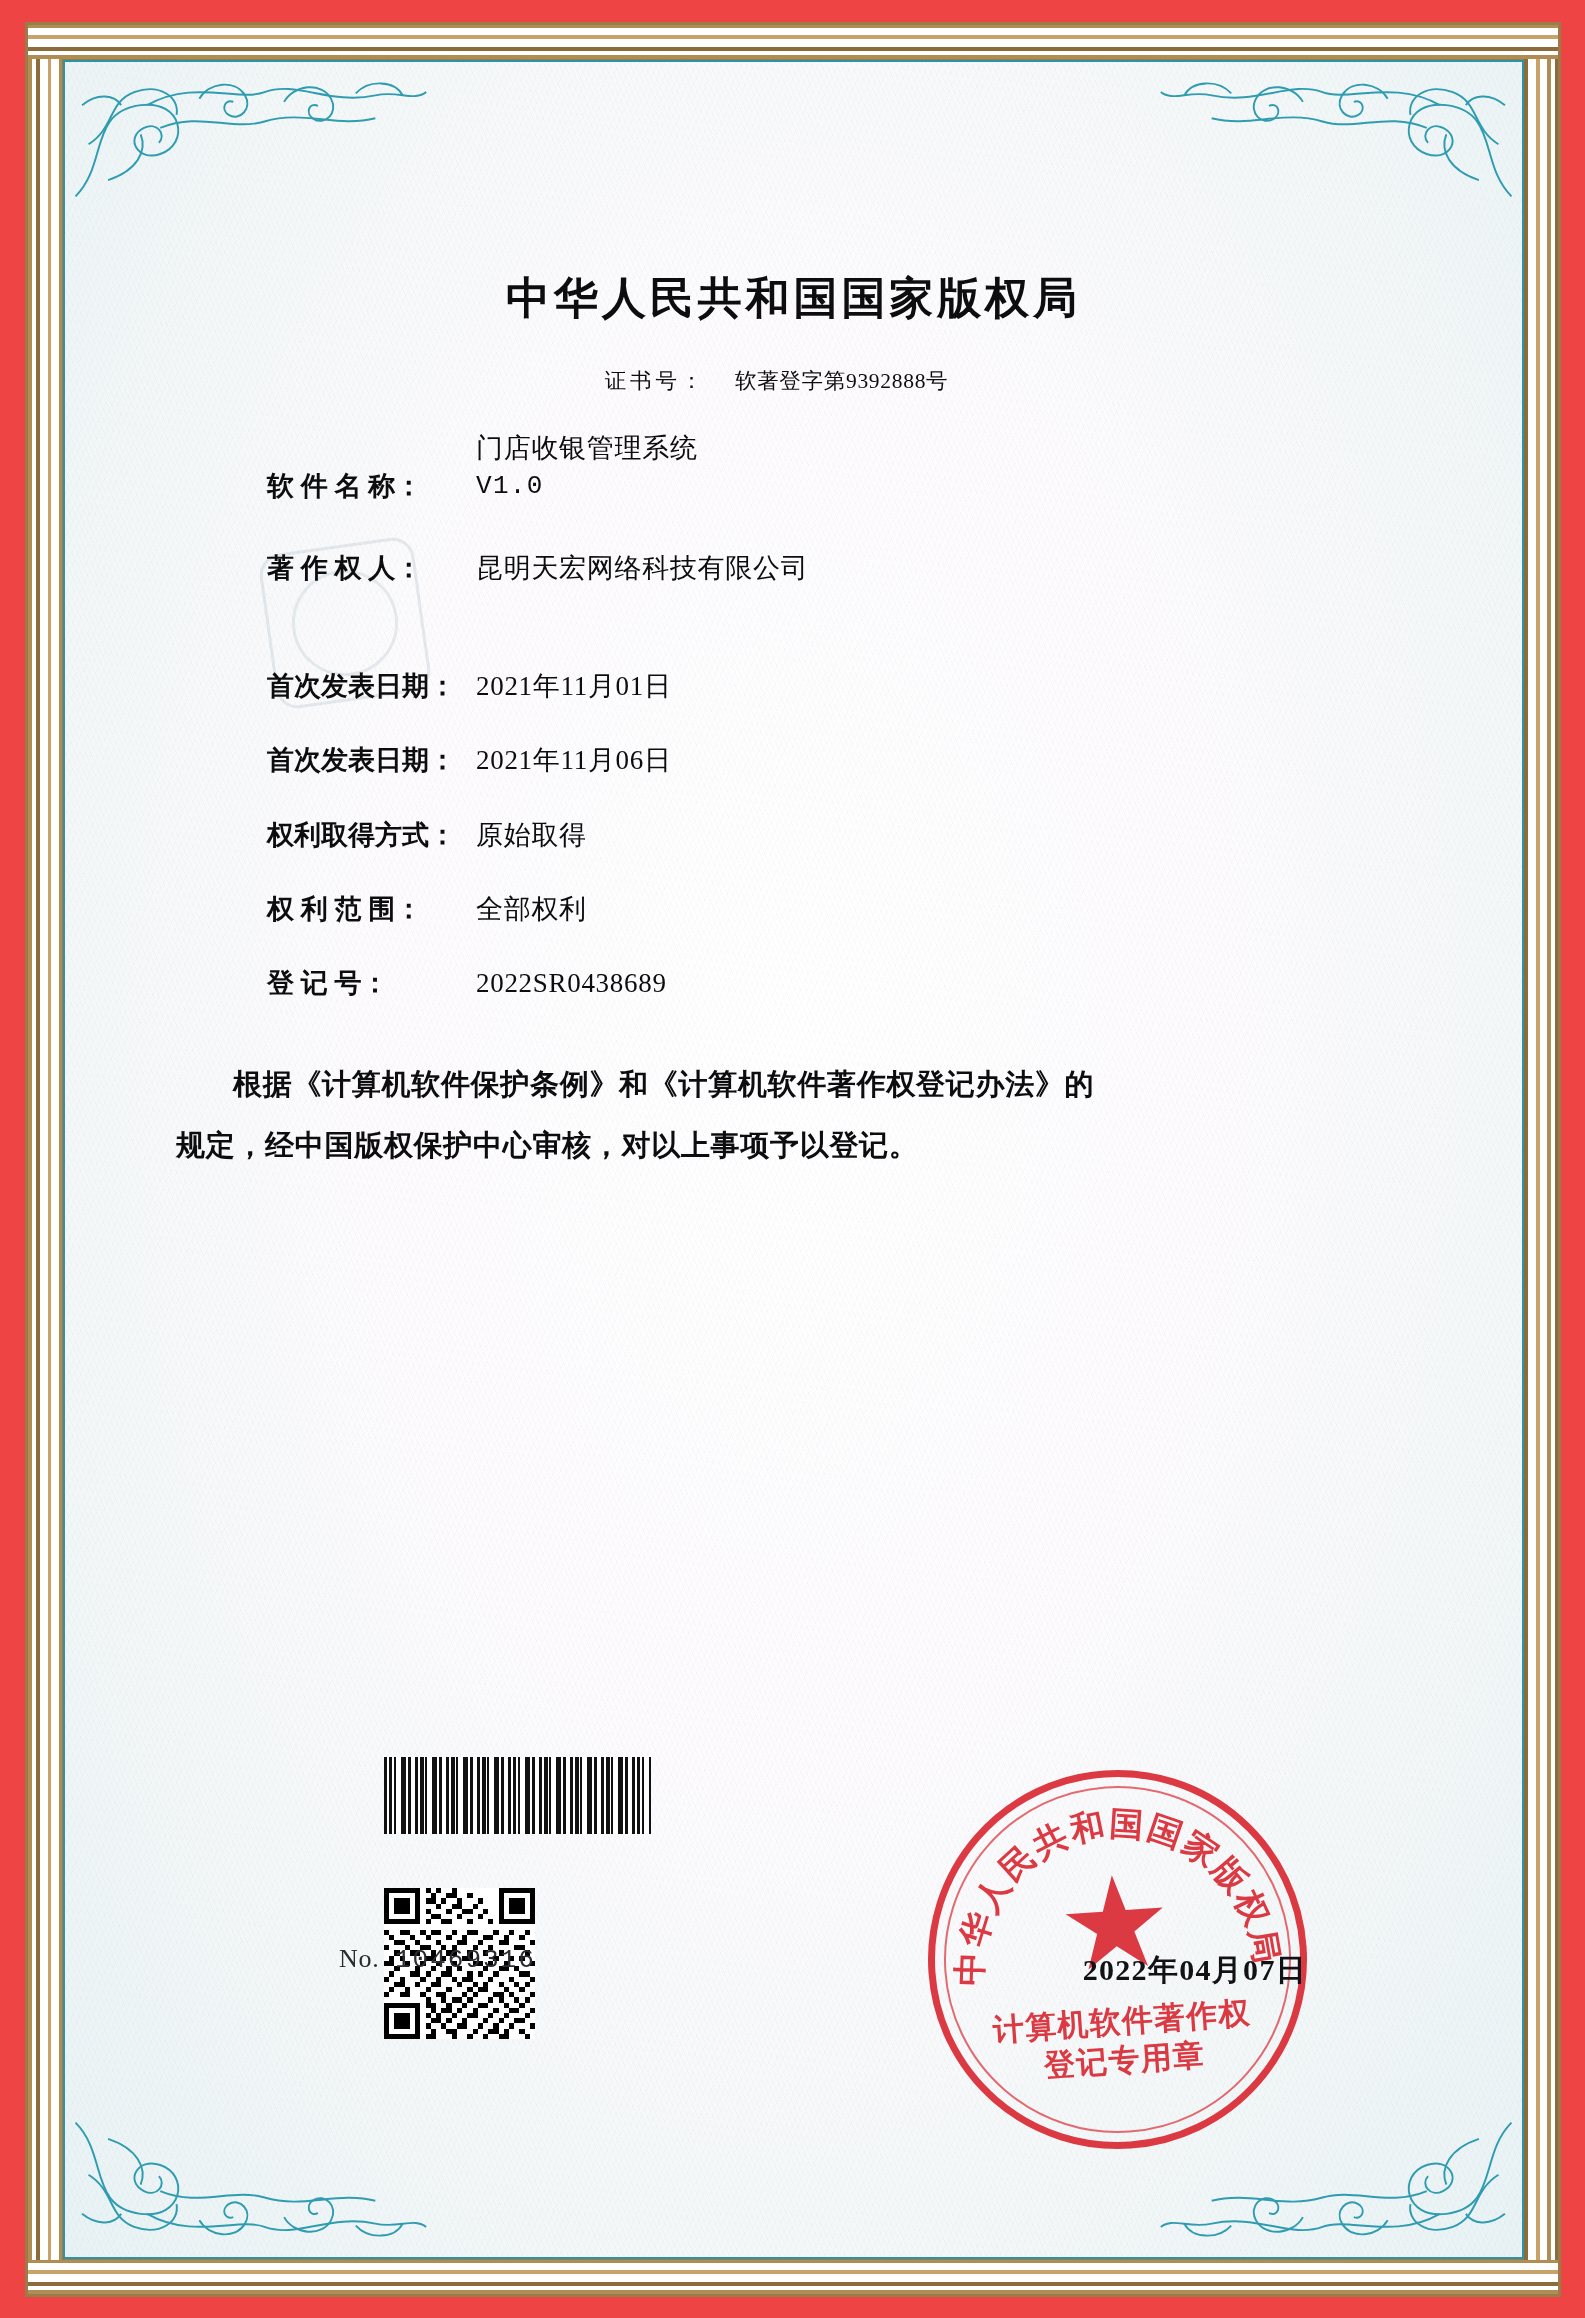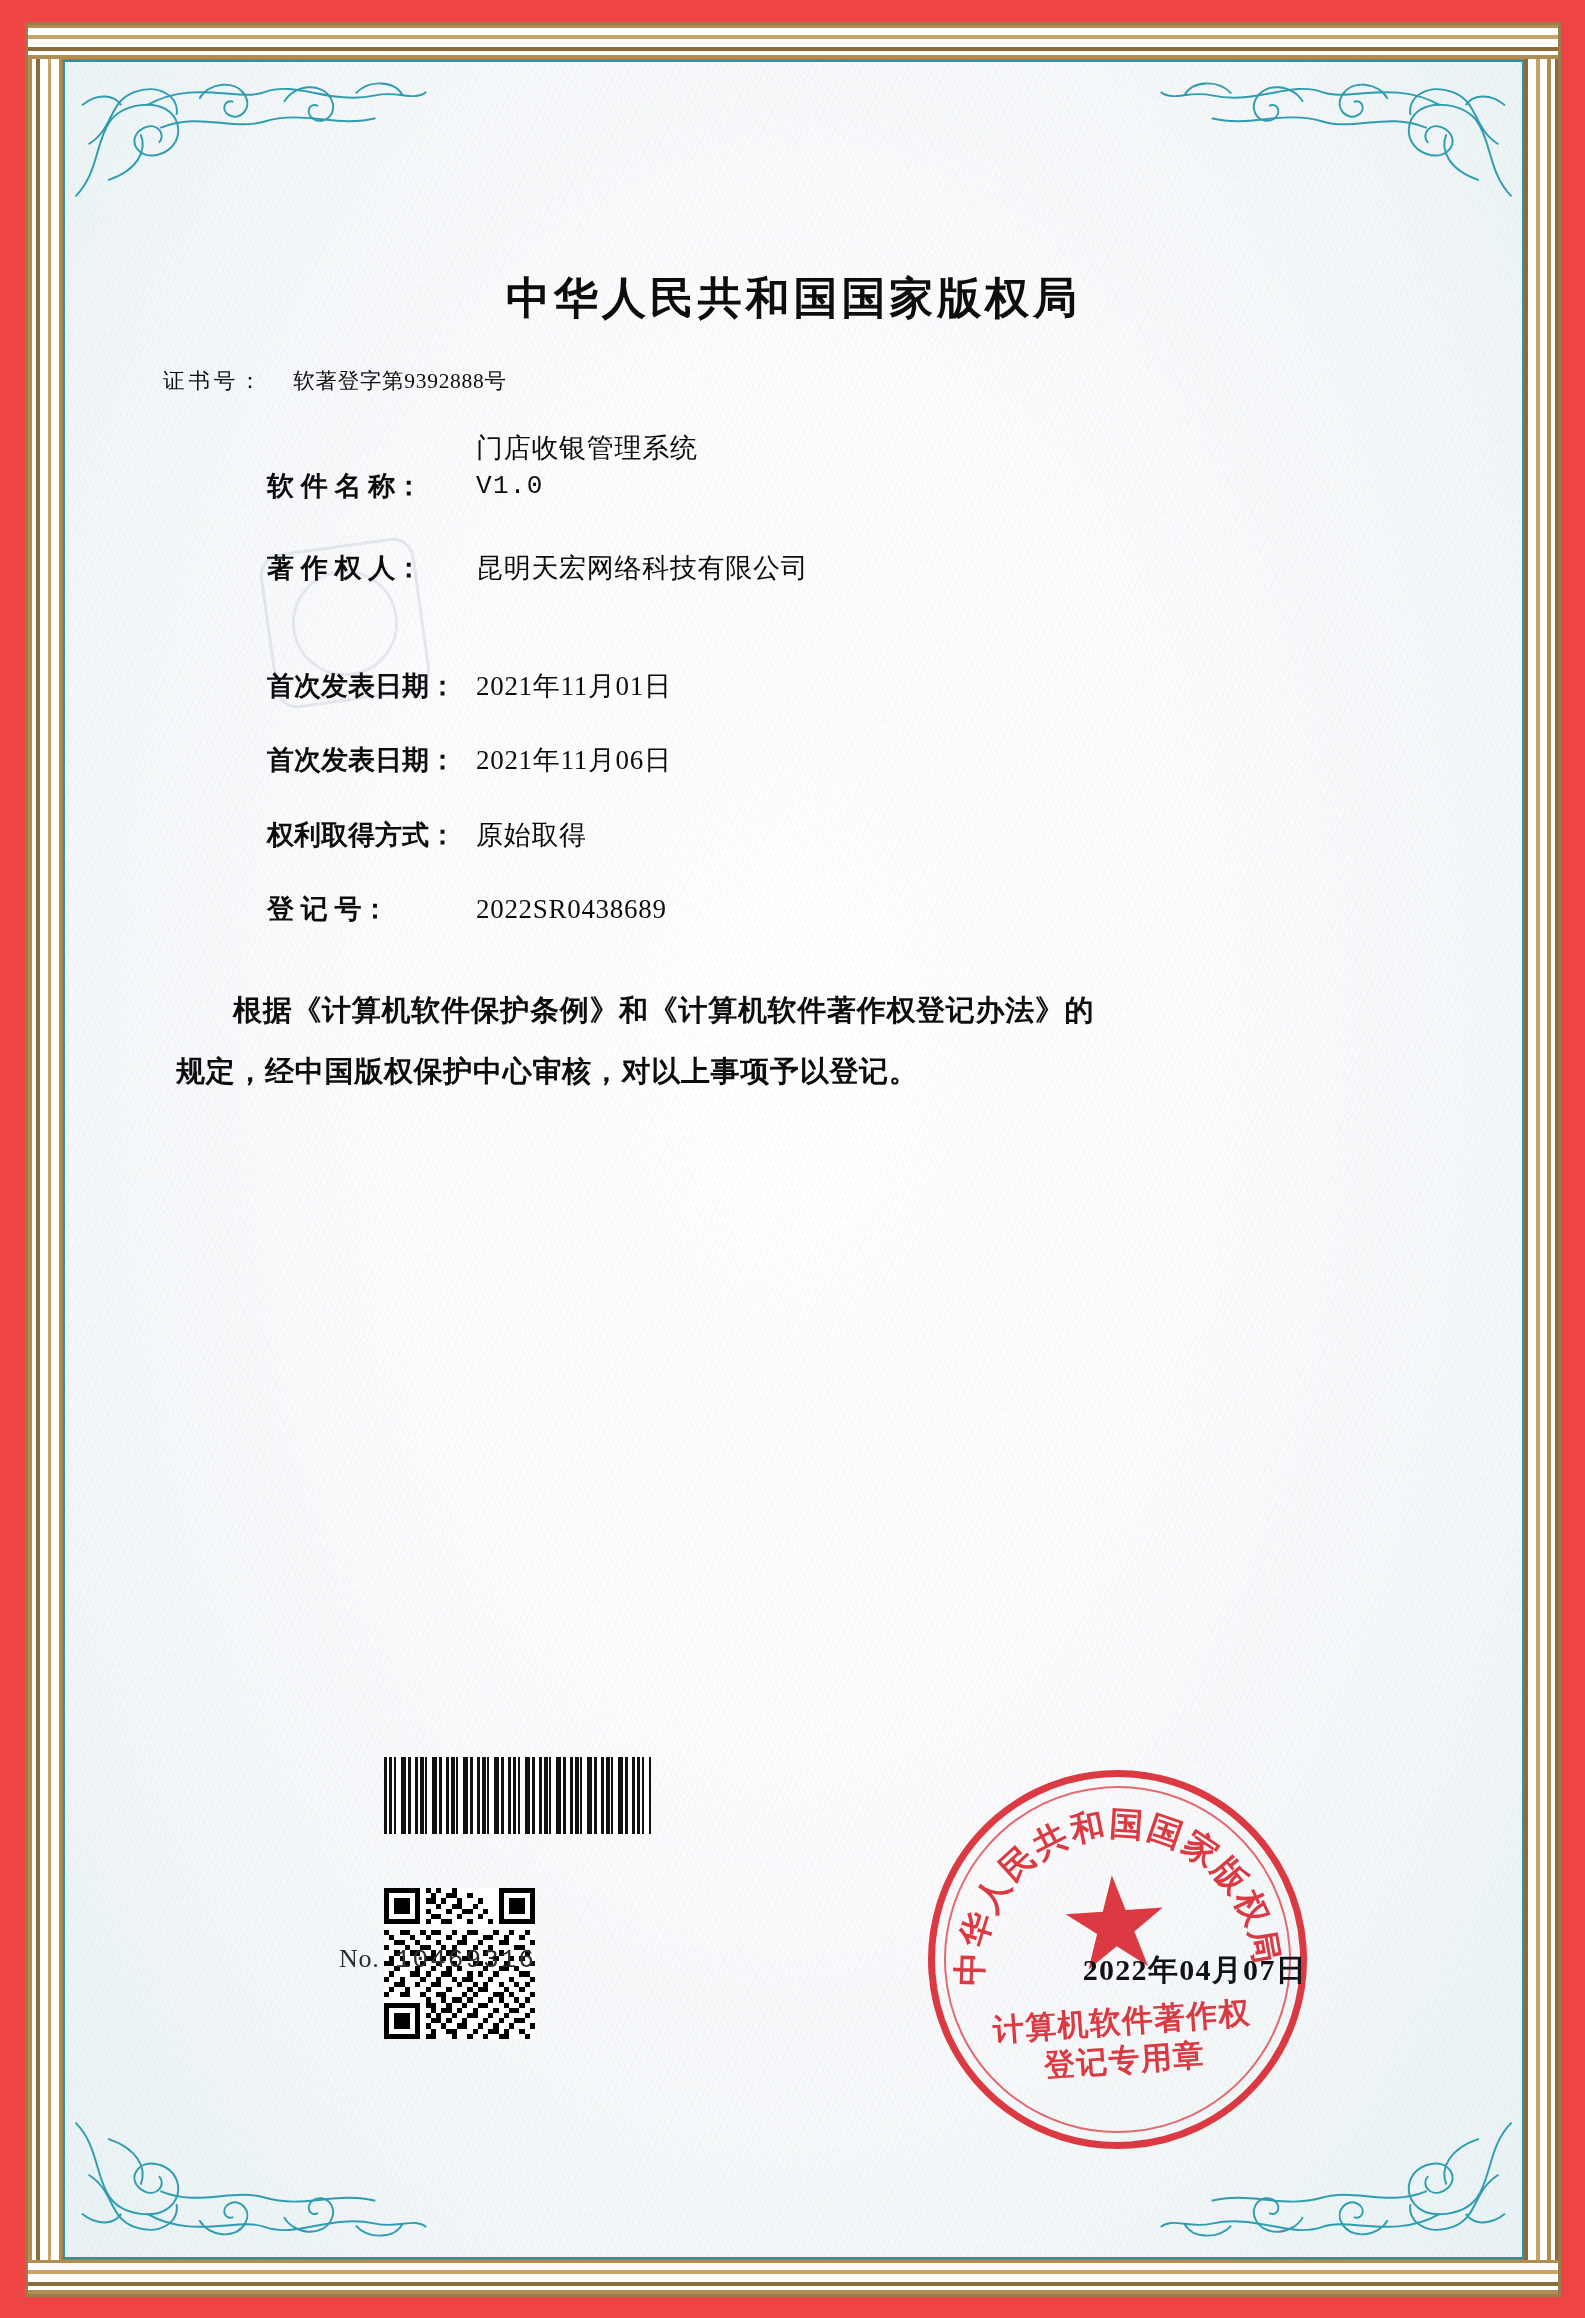--- a/index.html
+++ b/index.html
@@ -125,21 +125,21 @@
     text-align: center;
     font-size: 56px;
     letter-spacing: 6.5px;
     font-weight: 700;
     margin-top: 34px;
     font-family: "Liberation Serif", "DejaVu Serif", serif;
   }
 
   .cert-no-row {
     margin-top: 38px;
-    text-align: left;
+    text-align: center;
     padding-right: 34px;
     font-size: 21.5px;
     letter-spacing: 1.3px;
     white-space: nowrap;
   }
   .cert-no-label { letter-spacing: 3.9px; }
   .cert-no-value { margin-left: 22px; letter-spacing: 0.7px; }
 
   .fields {
     margin-top: 34px;
@@ -414,20 +414,24 @@
         <div class="field-row spaced">
           <div class="field-label">首次发表日期：</div>
           <div class="field-value">2021年11月06日</div>
         </div>
 
         <div class="field-row spaced">
           <div class="field-label">权利取得方式：</div>
           <div class="field-value">原始取得</div>
         </div>
 
+        <div class="field-row spaced">
+          <div class="field-label">权 利 范 围：</div>
+          <div class="field-value">全部权利</div>
+        </div>
 
         <div class="field-row">
           <div class="field-label">登 记 号：</div>
           <div class="field-value mono">2022SR0438689</div>
         </div>
 
       </div>
 
       <div class="statement">
         <p class="indent">根据《计算机软件保护条例》和《计算机软件著作权登记办法》的</p>

